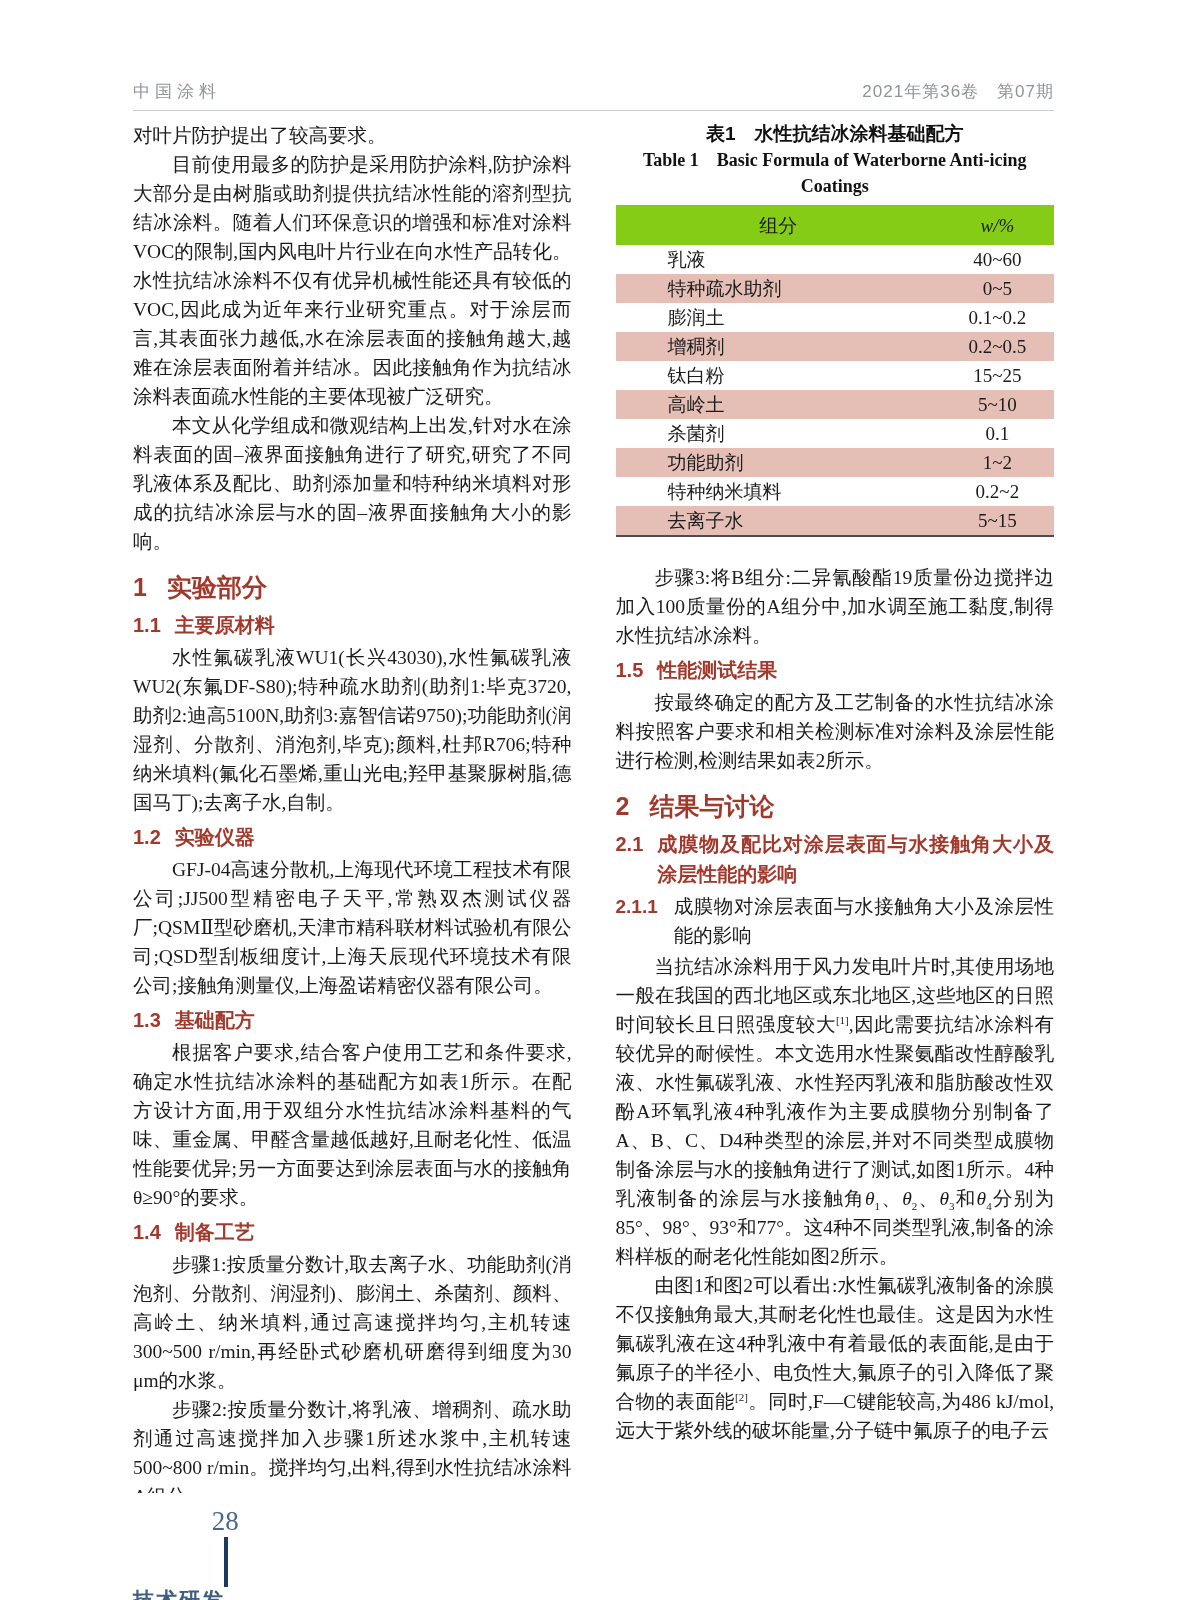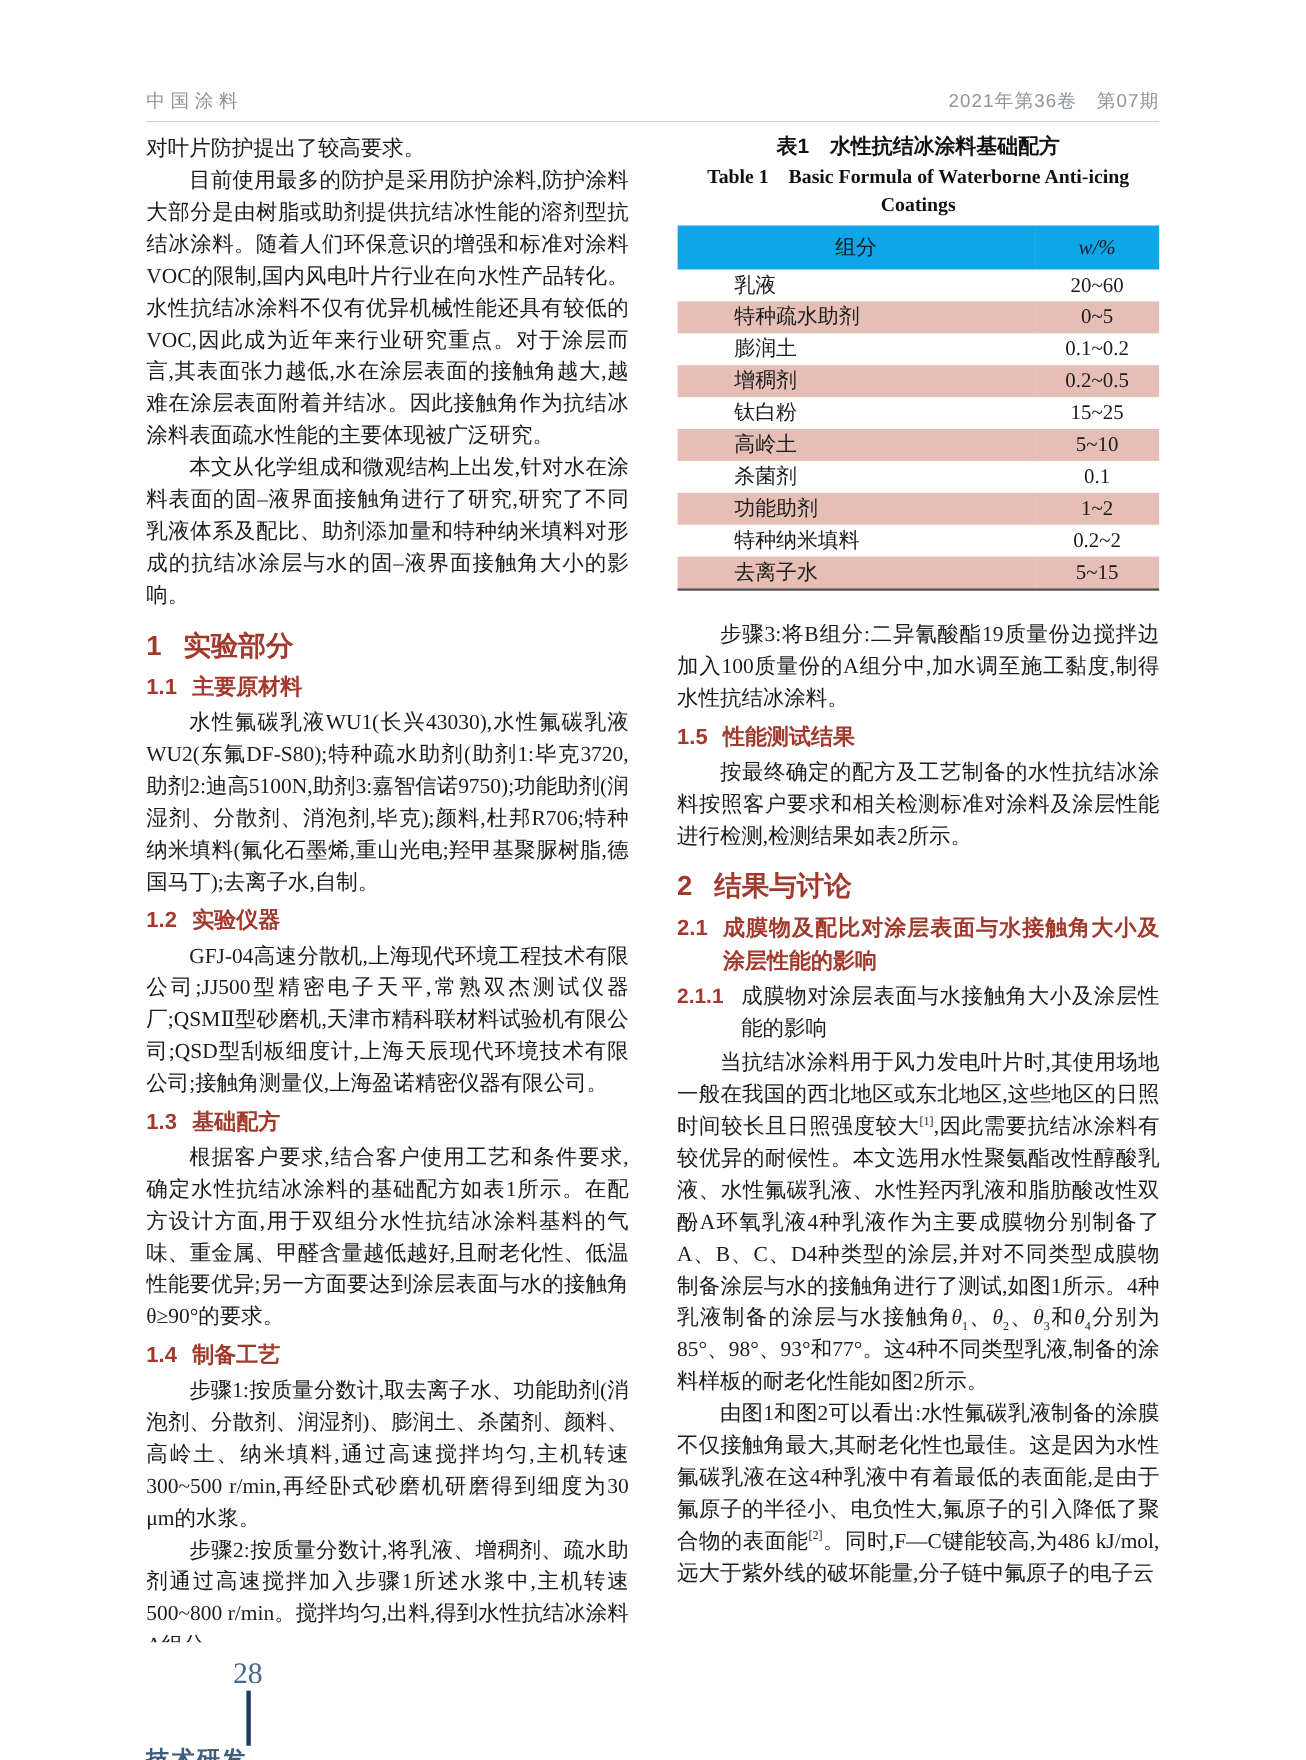--- a/index.html
+++ b/index.html
@@ -52,21 +52,21 @@
     text-align:center;font-family:"Liberation Sans","DejaVu Sans",sans-serif;
     font-weight:bold;font-size:19px;line-height:26px;color:#111;
   }
   .tbl-title-en{
     text-align:center;font-family:"Liberation Serif","DejaVu Serif",serif;
     font-weight:bold;font-size:18px;line-height:26px;color:#111;margin-bottom:6px;
   }
   table.t1{width:100%;border-collapse:collapse;font-size:19px;
     border-bottom:2px solid #4d4d4d;}
   table.t1 th{
-    background:#0ea5e9;font-weight:normal;height:38px;
+    background:#84cc16;font-weight:normal;height:38px;
     text-align:center;color:#1b1b1b;
   }
   table.t1 td{height:27.5px;padding:0;}
   table.t1 td.c1{padding-left:52px;text-align:left;}
   table.t1 td.c2{text-align:center;}
   table.t1 tbody tr:nth-child(even){background:#e5bfb6;}
   .wpct{font-style:italic;}
 
   sup.ref{font-size:11px;line-height:0;vertical-align:super;}
   i.th{font-family:"Liberation Serif","DejaVu Serif",serif;}
@@ -144,21 +144,21 @@
       <table class="t1">
         <thead>
           <tr>
             <th>组分</th>
             <th class="wpct">w/%</th>
           </tr>
         </thead>
         <tbody>
           <tr>
               <td class="c1">乳液</td>
-              <td class="c2">20~60</td>
+              <td class="c2">40~60</td>
             </tr>
           <tr>
               <td class="c1">特种疏水助剂</td>
               <td class="c2">0~5</td>
             </tr>
           <tr>
               <td class="c1">膨润土</td>
               <td class="c2">0.1~0.2</td>
             </tr>
           <tr>

